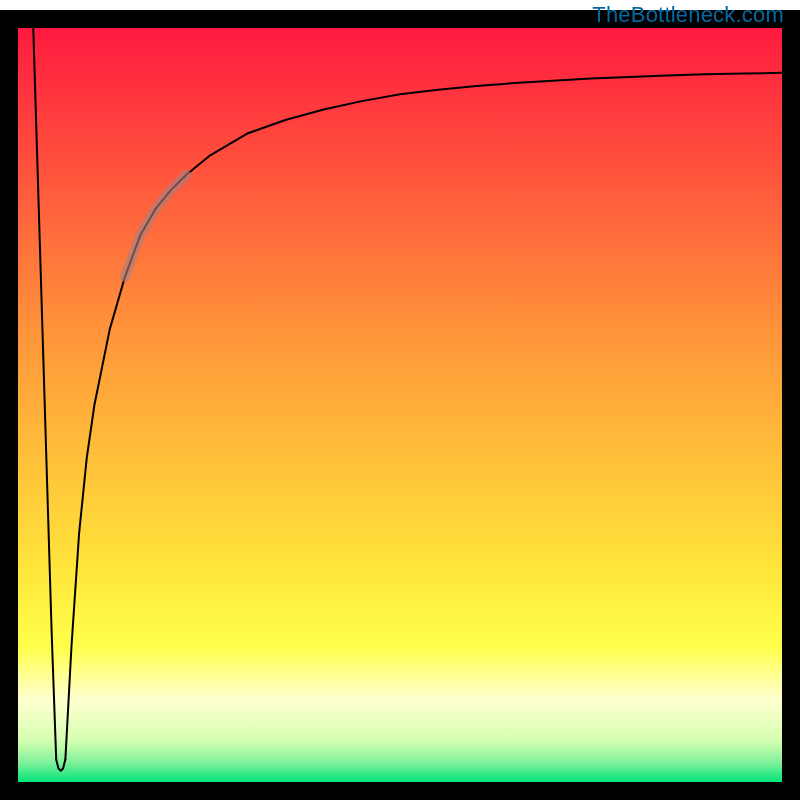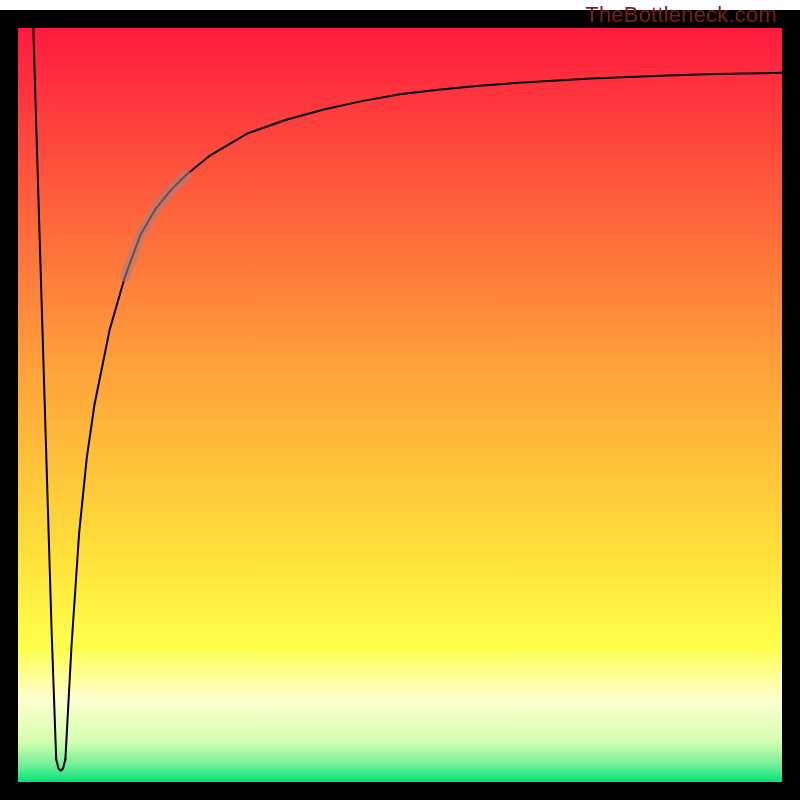--- a/index.html
+++ b/index.html
@@ -15,24 +15,24 @@
     position: relative;
     width: 800px;
     height: 800px;
   }
   svg {
     display: block;
   }
   .watermark {
     position: absolute;
     top: 2px;
-    right: 23px;
+    right: 16px;
     font-size: 22px;
     font-weight: 500;
-    color: #7f1d1d;
+    color: #0369a1;
     letter-spacing: 0.2px;
     pointer-events: none;
   }
 </style>
 </head>
 <body>
 
 <div class="chart-wrap">
   <svg id="chart-svg" width="800" height="800" viewBox="0 0 800 800">
     <defs>

